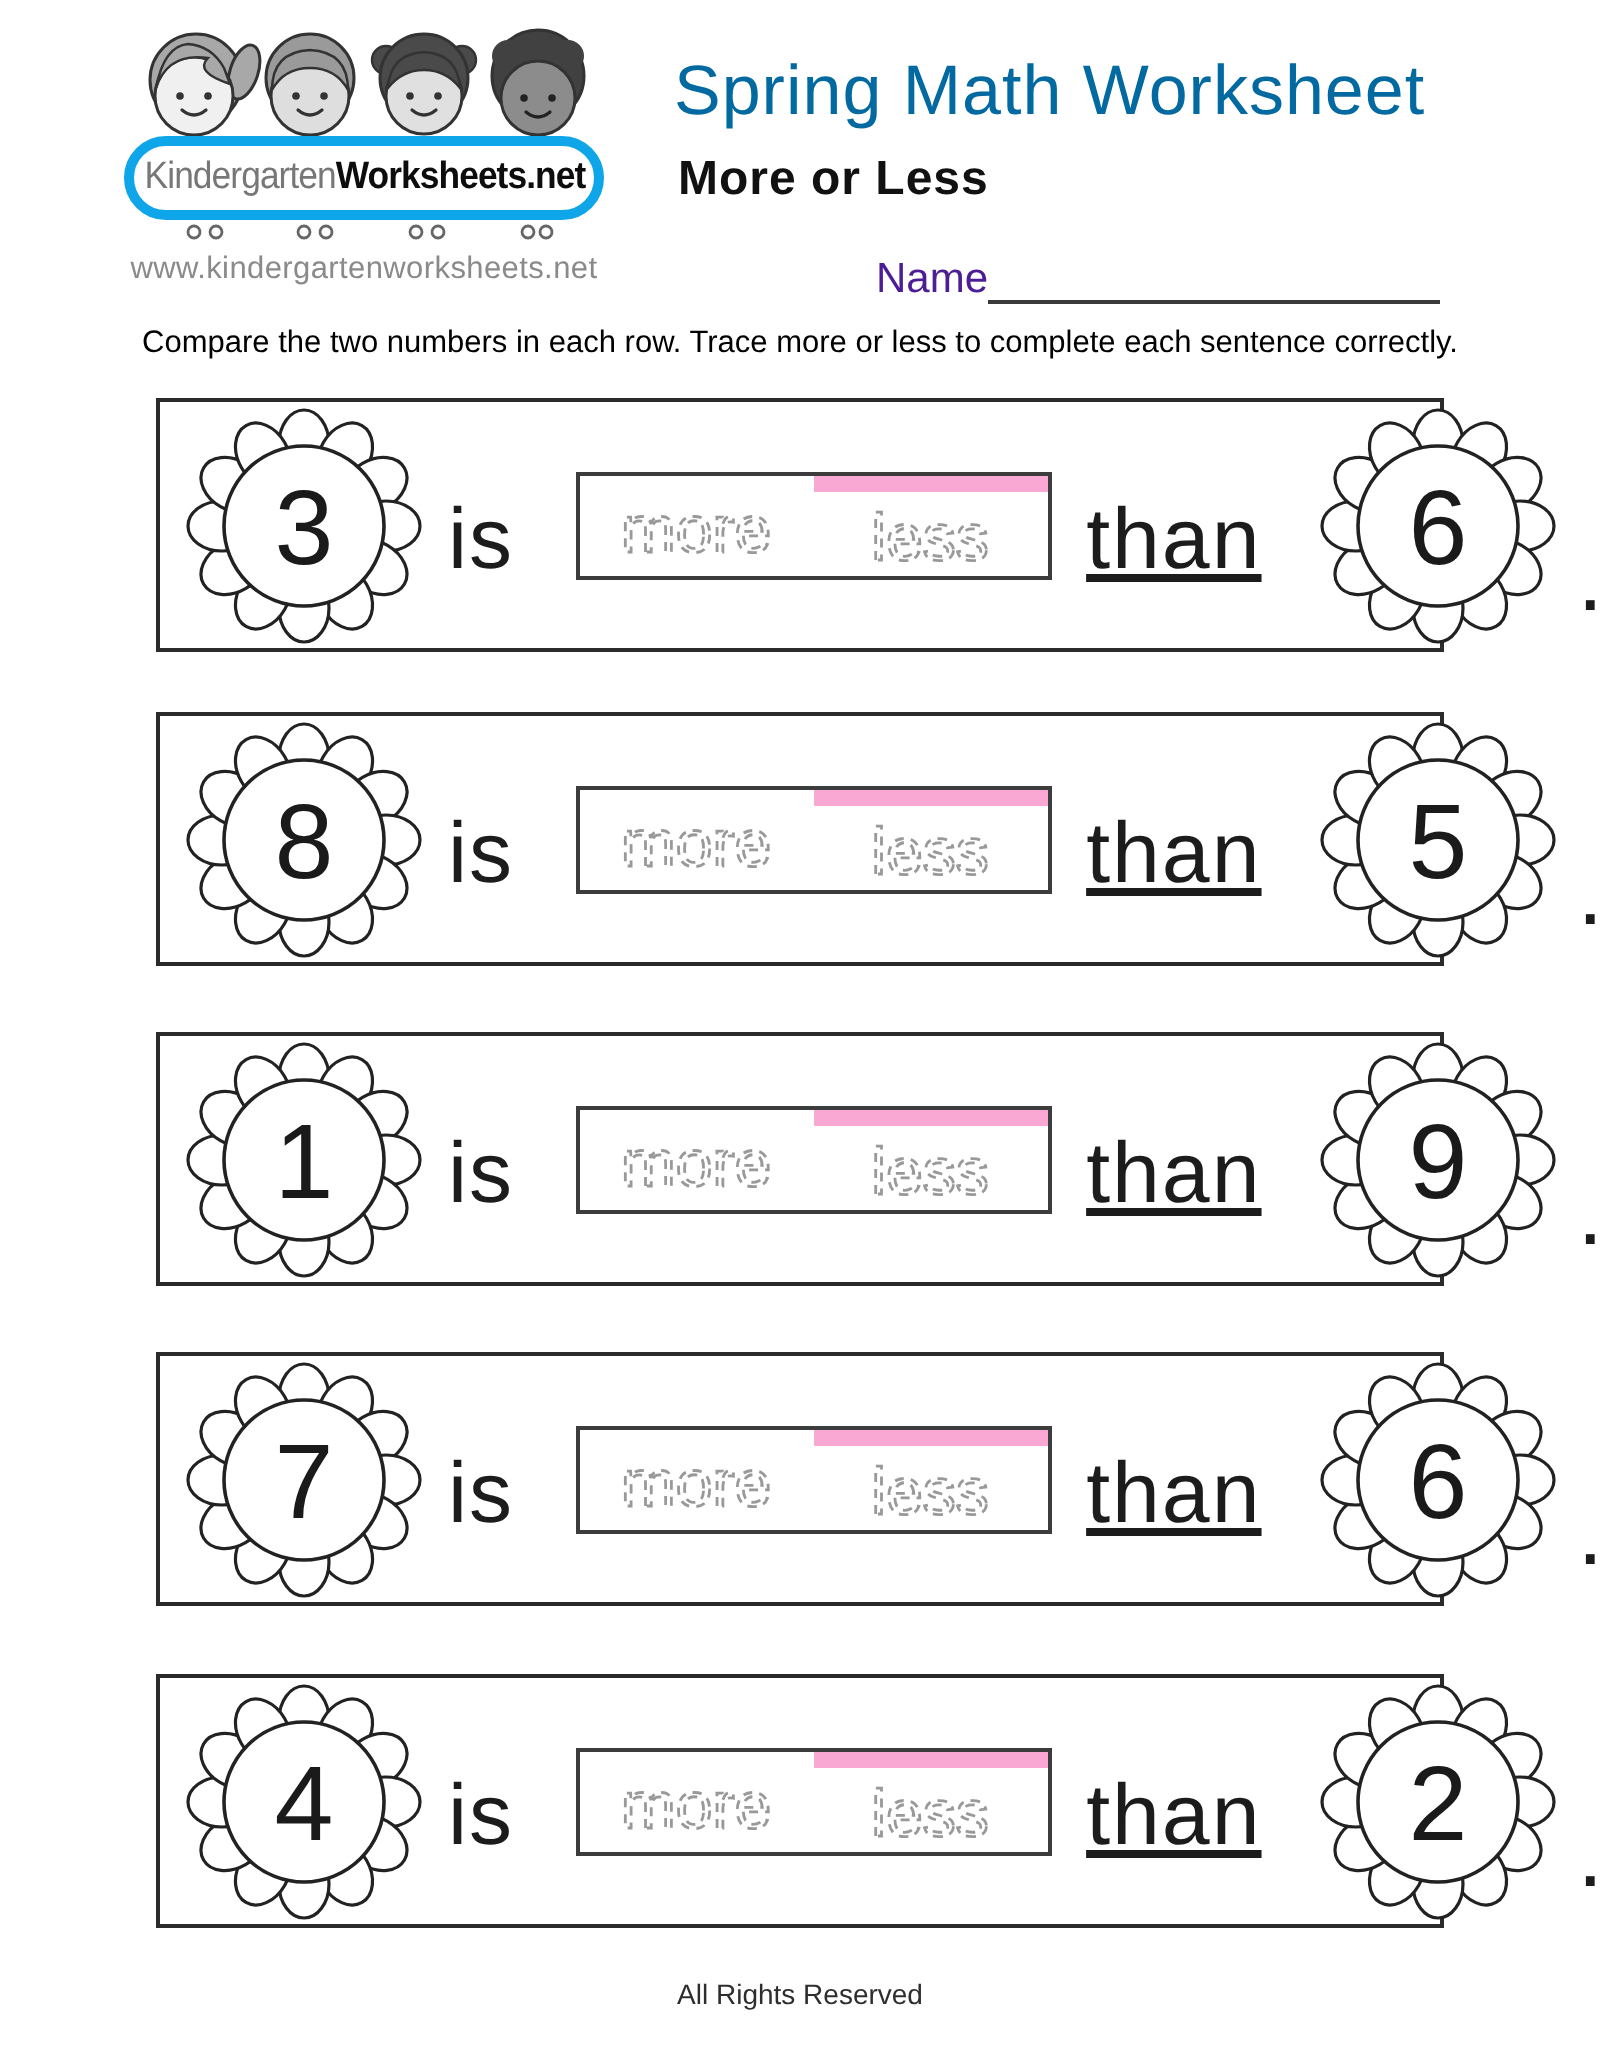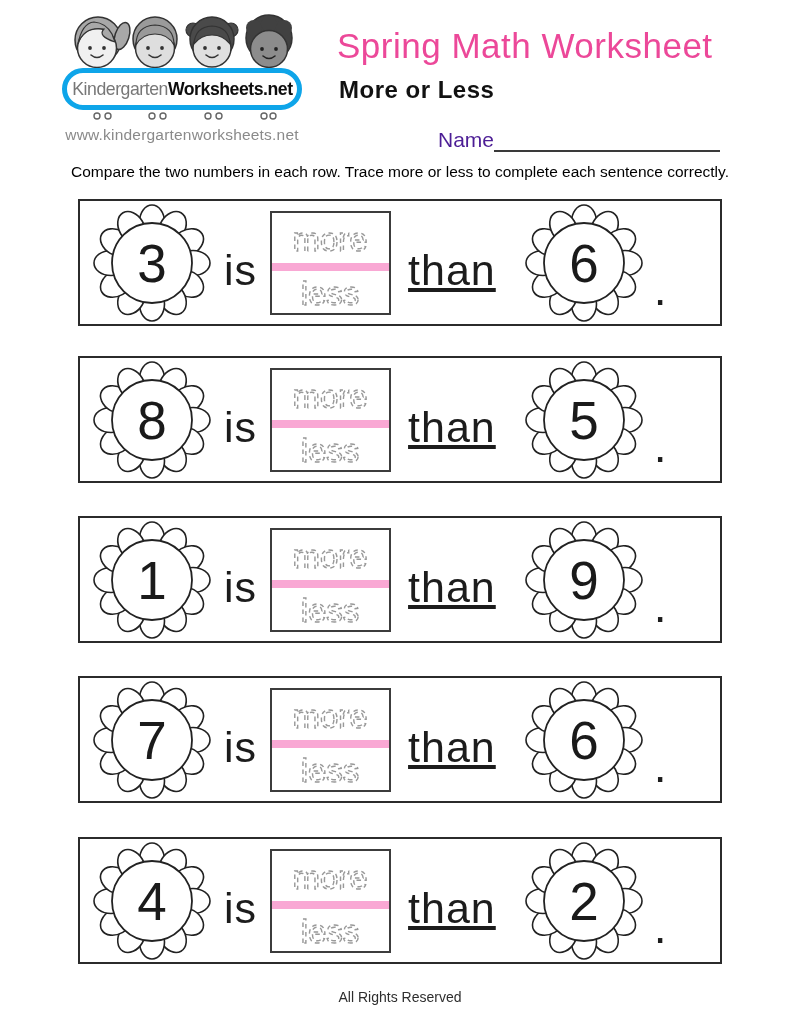--- a/index.html
+++ b/index.html
@@ -26,21 +26,21 @@
   .logo-suffix { color: #0d0d0d; font-weight: 700; letter-spacing: -0.5px; }
   .feet-svg { position: absolute; left: 0; top: 96px; z-index: 1; }
   .logo-url {
     position: absolute; left: 0; top: 112px; width: 244px;
     text-align: center; font-size: 15.5px; color: #8a8a8a; letter-spacing: 0.2px;
   }
 
   
   .title {
     position: absolute; left: 337px; top: 26px;
-    font-size: 35px; font-weight: 400; color: #ec4899; letter-spacing: 0.5px;
+    font-size: 35px; font-weight: 400; color: #0369a1; letter-spacing: 0.5px;
   }
   .subtitle {
     position: absolute; left: 339px; top: 76px;
     font-size: 24px; font-weight: 700; color: #111; letter-spacing: 0.5px;
   }
   .name-block {
     position: absolute; left: 438px; top: 120px;
     display: flex; align-items: flex-end;
   }
   .name-label { font-size: 21px; font-weight: 500; color: #4c1d95; }
@@ -60,23 +60,23 @@
   .flower { display: inline-flex; }
   .flower-left  { margin-left: 13px; }
   .flower-right { margin-left: 29px; }
   .word {
     font-size: 43px; font-weight: 400; color: #1c1c1c;
     transform: translateY(8px); letter-spacing: 1px;
   }
   .is-word   { margin-left: 13px; }
   .than-word { margin-left: 17px; text-decoration: underline; }
   .trace-box {
-    margin-left: 13px;
+    margin-left: 31px;
     border: 2.5px solid #3c3c3c; background: #fff;
-    display: flex; flex-direction: column;
+    display: flex; flex-direction: row;
   }
   .trace-cell { width: 117px; height: 50px; display: flex; align-items: center; justify-content: center; }
   .trace-less { border-top: 8px solid #f9a8d4; }
   .period {
     font-size: 46px; color: #1c1c1c; margin-left: 11px;
     transform: translateY(26px);
   }
 
   
   .footer {

